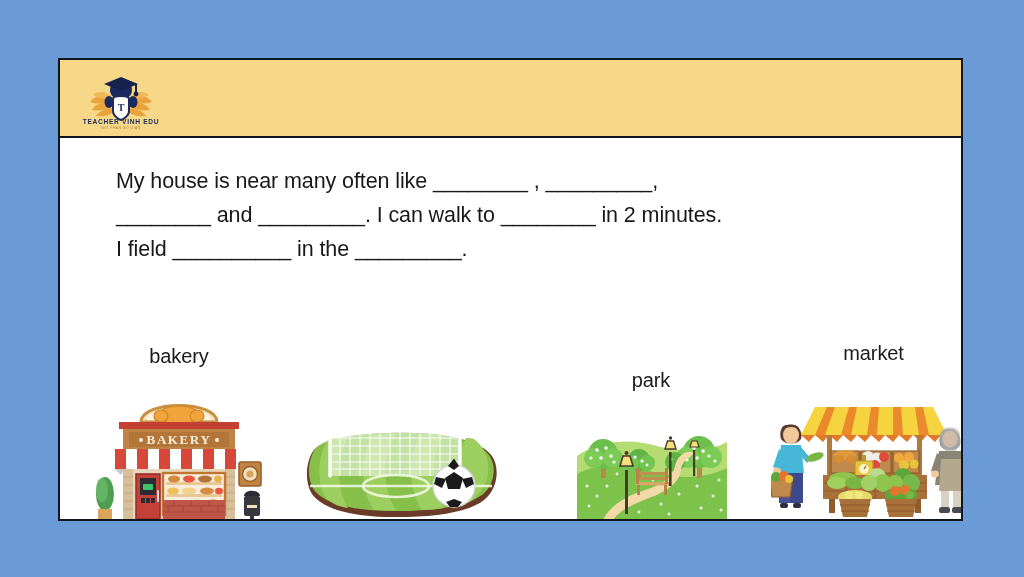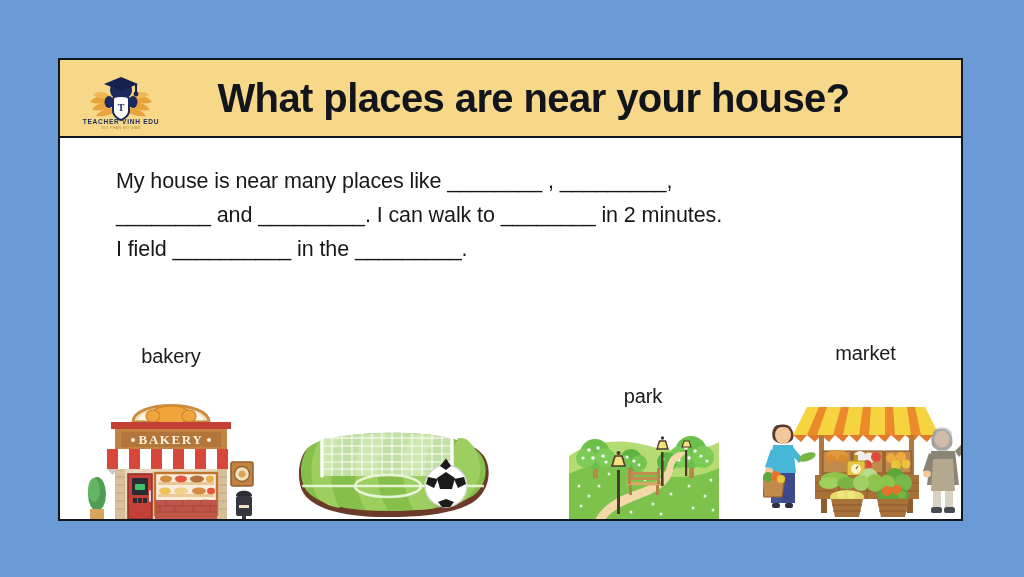--- a/index.html
+++ b/index.html
@@ -55,21 +55,21 @@
   .prompt-line{
     font-size:21.5px;
     color:#181818;
     line-height:34px;
     letter-spacing:-0.1px;
     white-space:nowrap;
   }
   
   .picture-row{
     position:absolute;
-    left:8px; top:255px;
+    left:16px; top:255px;
     width:100%; height:208px;
   }
   .pic-cell{
     position:absolute;
     bottom:0;
   }
   .pic-label{
     font-size:20px;
     color:#1b1b1b;
     letter-spacing:-0.1px;
@@ -78,21 +78,21 @@
   }
   .pic-art{ display:block; margin:0 auto; }
 
   #cell-bakery      { left:-2px;  width:210px; }
   #cell-soccerfield { left:215px; width:225px; }
   #cell-park        { left:480px; width:190px; }
   #cell-market      { left:690px; width:215px; }
 
   #cell-bakery .pic-label      { margin-bottom:10px; }
   #cell-soccerfield .pic-label { margin-bottom:22px; }
-  #cell-park .pic-label        { margin-bottom:0; }
+  #cell-park .pic-label        { margin-bottom:16px; }
   #cell-market .pic-label      { margin-bottom:8px; }
 </style>
 </head>
 <body>
 
 <div class="slide-card">
 
   <div class="header-band">
 
     <div class="brand-logo">
@@ -120,25 +120,24 @@
         <text x="39" y="43" font-family="'Liberation Serif', serif" font-size="10" font-weight="bold" fill="#1b2a5e" text-anchor="middle">T</text>
 
         <ellipse cx="27" cy="34" rx="4.5" ry="6" fill="#1b2a5e"></ellipse>
         <ellipse cx="51" cy="34" rx="4.5" ry="6" fill="#1b2a5e"></ellipse>
 
         <text x="39" y="56" font-family="'Liberation Sans', sans-serif" font-size="6.6" font-weight="bold" fill="#1b2a5e" text-anchor="middle" letter-spacing="0.7">TEACHER VINH EDU</text>
         <text x="39" y="61" font-family="'Liberation Sans', sans-serif" font-size="3.4" fill="#b3823a" text-anchor="middle" letter-spacing="0.5">NOI PHAN NO GIAN</text>
       </svg>
     </div>
 
-    <div class="slide-title">What places are near your house?</div>
   </div>
 
   <div class="prompt-body">
-    <div class="prompt-line">My house is near many places like ________ , _________,</div>
+    <div class="prompt-line">My house is near many often like ________ , _________,</div>
     <div class="prompt-line">________ and _________. I can walk to ________ in 2 minutes.</div>
     <div class="prompt-line">I field __________ in the _________.</div>
   </div>
 
   <div class="picture-row">
 
     <div class="pic-cell" id="cell-bakery">
       <div class="pic-label">bakery</div>
       <svg class="pic-art" width="200" height="145" viewBox="0 0 200 145">
 

